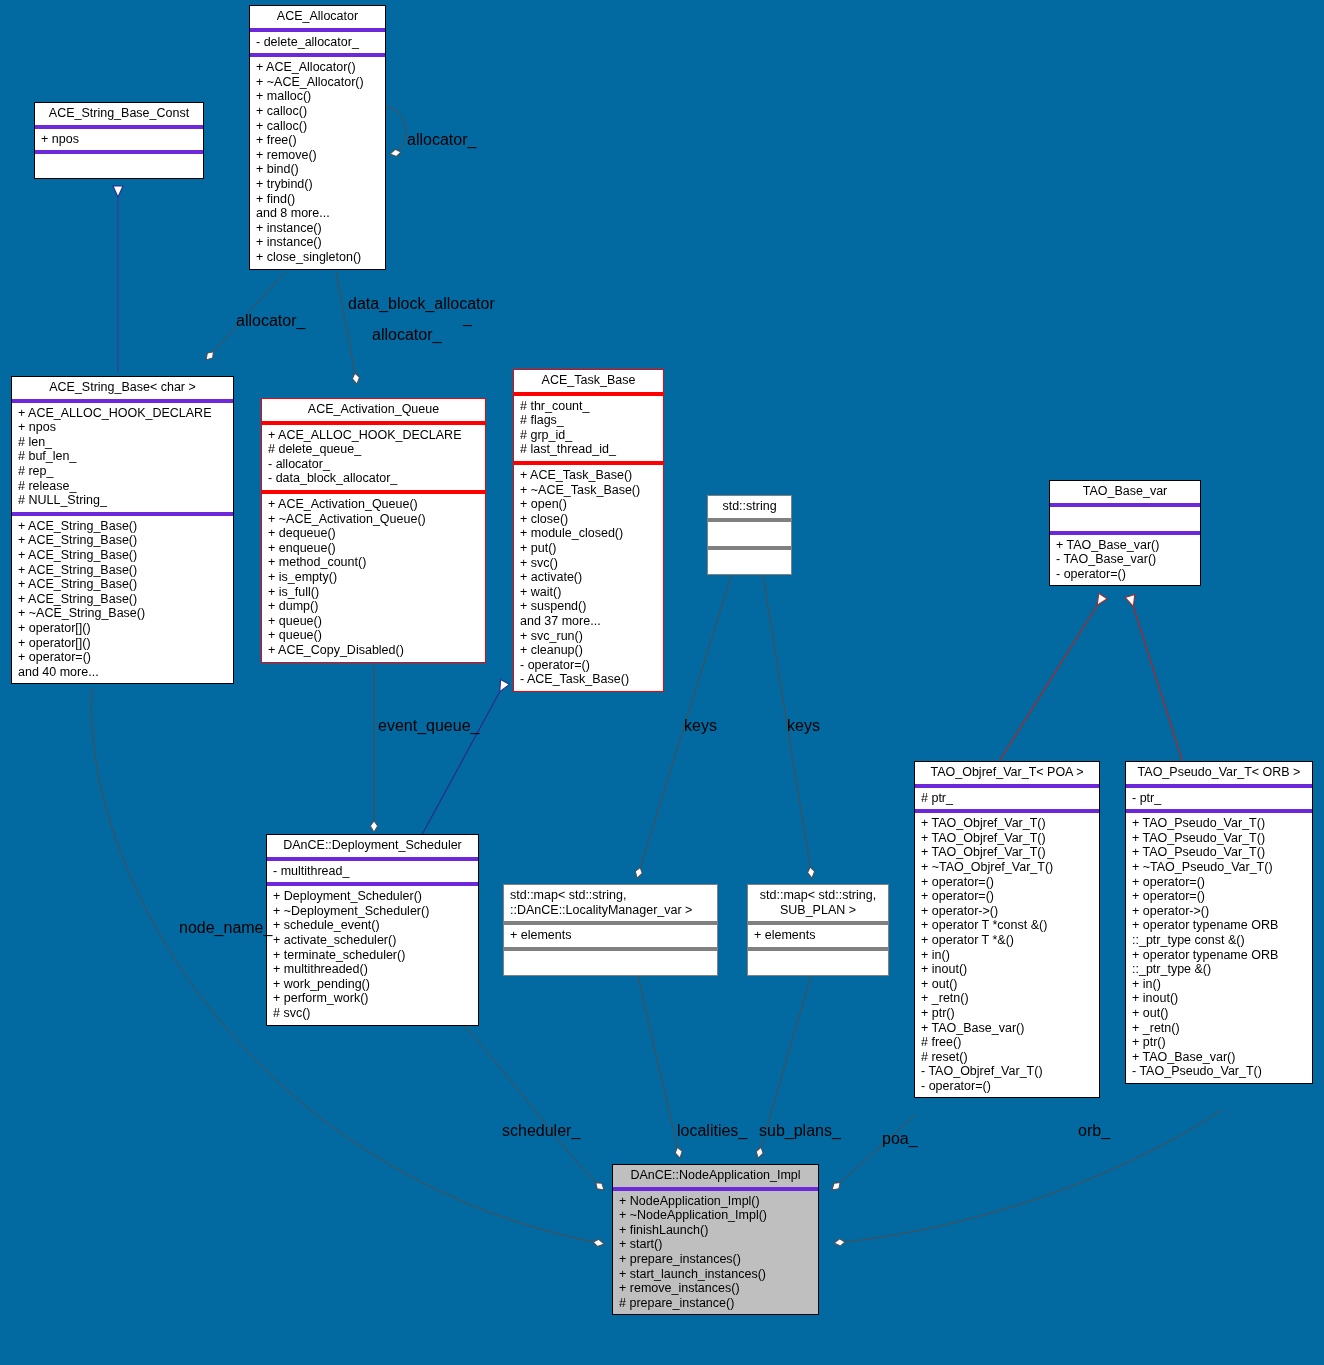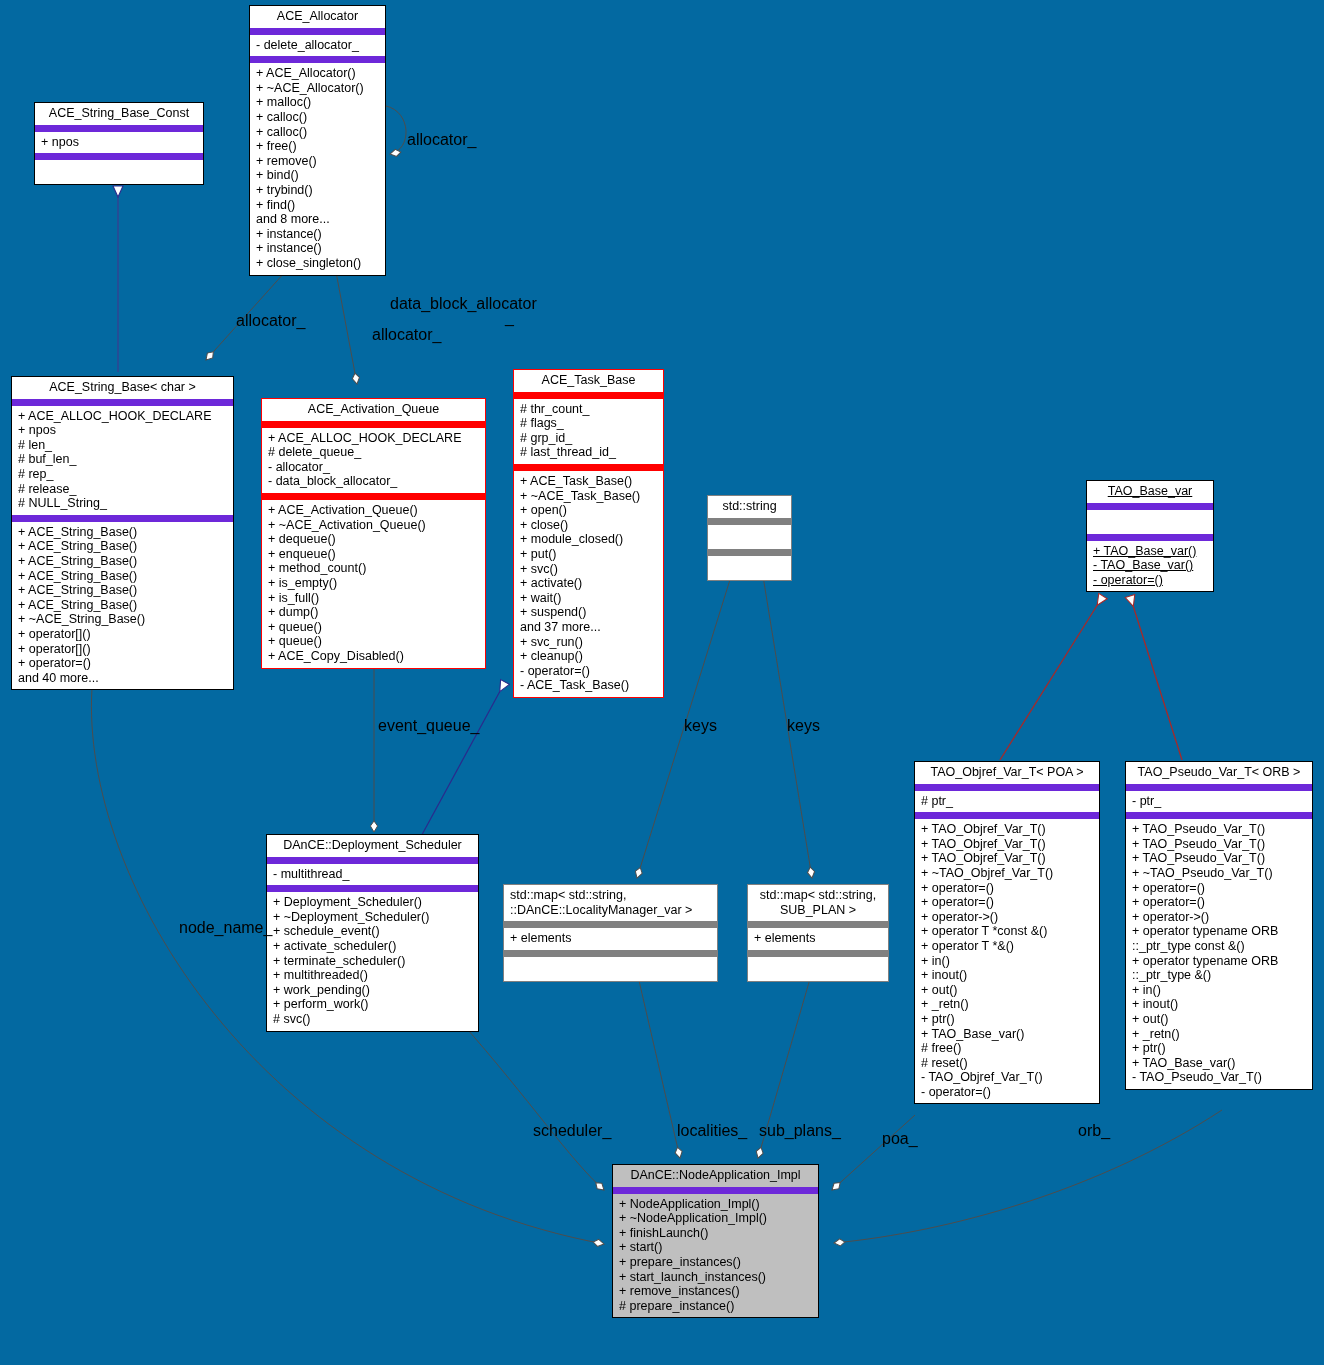--- a/index.html
+++ b/index.html
@@ -39,37 +39,37 @@
   .uml-box.red { border-color: #ff0000; }
   .uml-box.grey { background: #bfbfbf; }
   .uml-box.lightgrey { border-color: #808080; }
 
   .cls-title {
     text-align: center;
     padding: 3px 6px 4px 6px;
     white-space: pre-line;
   }
   .cls-sec {
-    border-top: 7px solid #6d28d9;
+    border-top: 4px solid #6d28d9;
     padding: 3px 6px 4px 6px;
   }
   .uml-box.red .cls-sec { border-top-color: #ff0000; }
   .uml-box.lightgrey .cls-sec { border-top-color: #808080; }
   .cls-sec.empty { min-height: 17px; }
   .cls-row { white-space: pre; }
 
   .edge-label {
     position: absolute;
     font-size: 16px;
     line-height: 14px;
     color: #000000;
     white-space: pre-line;
     z-index: 6;
   }
-  .edge-label.ctr { text-align: right; margin-left: 42px; }
+  .edge-label.ctr { text-align: right; }
 </style>
 </head>
 <body>
 
 <div id="canvas">
 
   <svg id="edges" viewBox="0 0 1324 1365" width="1324" height="1365" xmlns="http://www.w3.org/2000/svg">
     <defs>
       <marker id="hollow-diamond" markerWidth="14" markerHeight="14" refX="12" refY="7" orient="auto" markerUnits="userSpaceOnUse">
         <path d="M 1,7 L 6,3.4 L 12,7 L 6,10.6 Z" fill="#ffffff" stroke="#4d4d4d" stroke-width="1"></path>
@@ -229,21 +229,21 @@
       <div class="cls-row">- ACE_Task_Base()</div>
     </div>
   </div>
 
   <div class="uml-box lightgrey" style="left:707px; top:495px; width:85px;">
     <div class="cls-title">std::string</div>
     <div class="cls-sec empty"></div>
     <div class="cls-sec empty"></div>
   </div>
 
-  <div class="uml-box" style="left:1086px; top:480px; width:128px;text-decoration:underline;">
+  <div class="uml-box" style="left:1049px; top:480px; width:152px;">
     <div class="cls-title">TAO_Base_var</div>
     <div class="cls-sec empty"></div>
     <div class="cls-sec">
       <div class="cls-row">+ TAO_Base_var()</div>
       <div class="cls-row">- TAO_Base_var()</div>
       <div class="cls-row">- operator=()</div>
     </div>
   </div>
 
   <div class="uml-box" style="left:914px; top:761px; width:186px;">
@@ -353,19 +353,19 @@
 
   <div class="edge-label" style="left:407px; top:133px;">allocator_</div>
   <div class="edge-label" style="left:236px; top:314px;">allocator_</div>
   <div class="edge-label ctr" style="left:348px; top:297px; width:124px;">data_block_allocator
 _</div>
   <div class="edge-label" style="left:372px; top:328px;">allocator_</div>
   <div class="edge-label" style="left:378px; top:719px;">event_queue_</div>
   <div class="edge-label" style="left:684px; top:719px;">keys</div>
   <div class="edge-label" style="left:787px; top:719px;">keys</div>
   <div class="edge-label" style="left:179px; top:921px;">node_name_</div>
-  <div class="edge-label" style="left:533px; top:1124px;">scheduler_</div>
+  <div class="edge-label" style="left:502px; top:1124px;">scheduler_</div>
   <div class="edge-label" style="left:677px; top:1124px;">localities_</div>
   <div class="edge-label" style="left:759px; top:1124px;">sub_plans_</div>
   <div class="edge-label" style="left:882px; top:1124px;margin-top:8px;">poa_</div>
   <div class="edge-label" style="left:1078px; top:1124px;">orb_</div>
 
 </div>
 
 </body></html>

